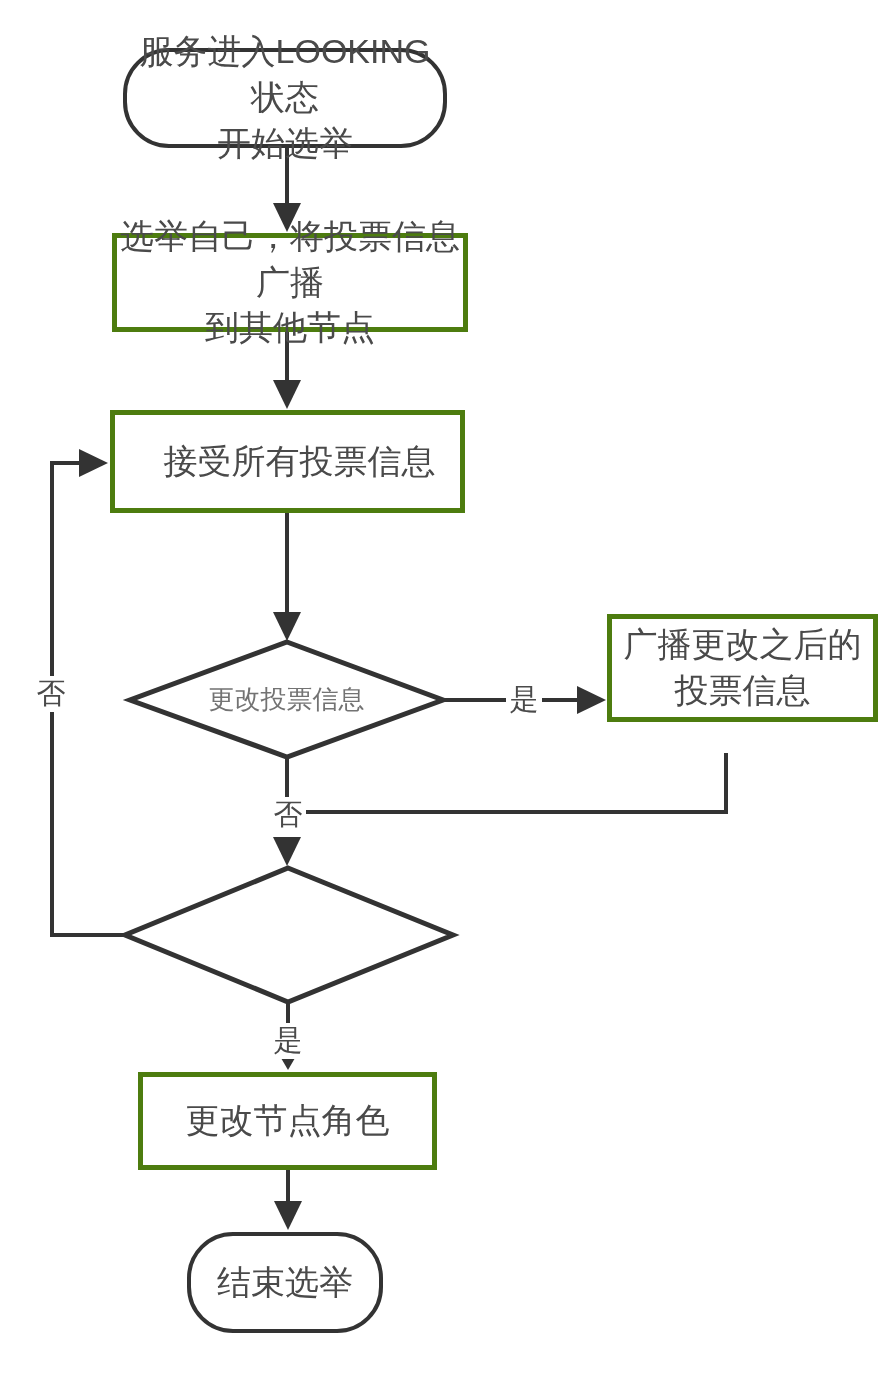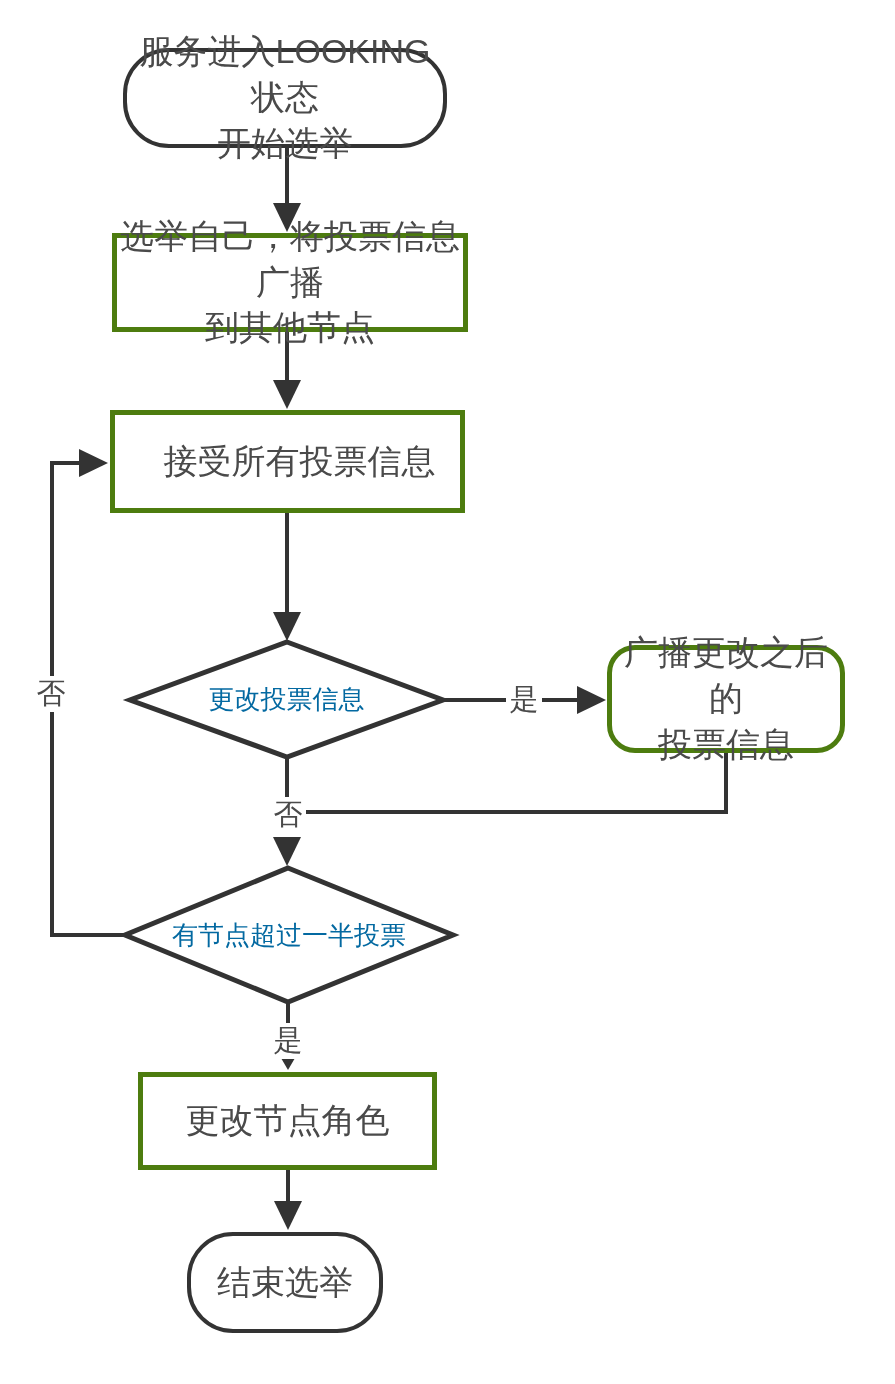--- a/index.html
+++ b/index.html
@@ -27,21 +27,21 @@
     z-index: 2;
   }
   .process { border: 5px solid #4d7c0f; }
   .terminator { border: 4px solid #333333; border-radius: 46px; }
   .diamond-text {
     position: absolute;
     display: flex;
     align-items: center;
     justify-content: center;
     text-align: center;
-    color: #0369a1;
+    color: #737373;
     font-size: 26px;
     background: transparent;
     z-index: 3;
   }
   .edge-label {
     position: absolute;
     display: flex;
     align-items: center;
     justify-content: center;
     width: 36px;
@@ -96,24 +96,23 @@
   <div class="node terminator" style="left:123px; top:48px; width:324px; height:100px;">服务进入LOOKING状态
 开始选举</div>
 
   <div class="node process" style="left:112px; top:233px; width:356px; height:99px;">选举自己，将投票信息广播
 到其他节点</div>
 
   <div class="node process" style="left:110px; top:410px; width:355px; height:103px;padding-left:24px;">接受所有投票信息</div>
 
   <div class="diamond-text" style="left:130px; top:642px; width:313px; height:115px;">更改投票信息</div>
 
-  <div class="node process" style="left:607px; top:645px; width:238px; height:108px;border-radius:28px;">广播更改之后的
+  <div class="node process" style="left:607px; top:614px; width:271px; height:108px;">广播更改之后的
 投票信息</div>
 
-  <div class="diamond-text" style="left:125px; top:868px; width:328px; height:134px;">有节点超过一半投票</div>
 
   <div class="node terminator" style="left:187px; top:1232px; width:196px; height:101px;">结束选举</div>
 
   <div class="node process" style="left:138px; top:1072px; width:299px; height:98px;">更改节点角色</div>
 
   <div class="edge-label" style="left:506px; top:682px;">是</div>
 
   <div class="edge-label" style="left:270px; top:797px;">否</div>
 
   <div class="edge-label" style="left:33px; top:676px;">否</div>

